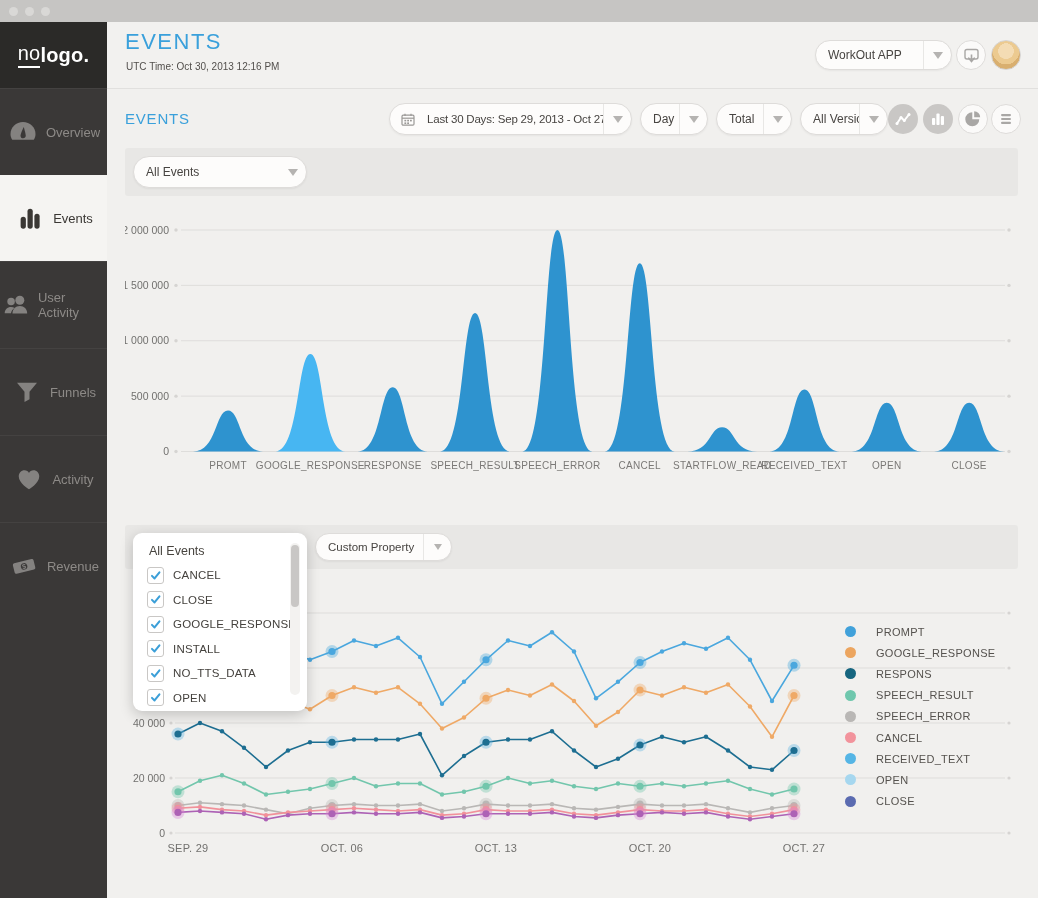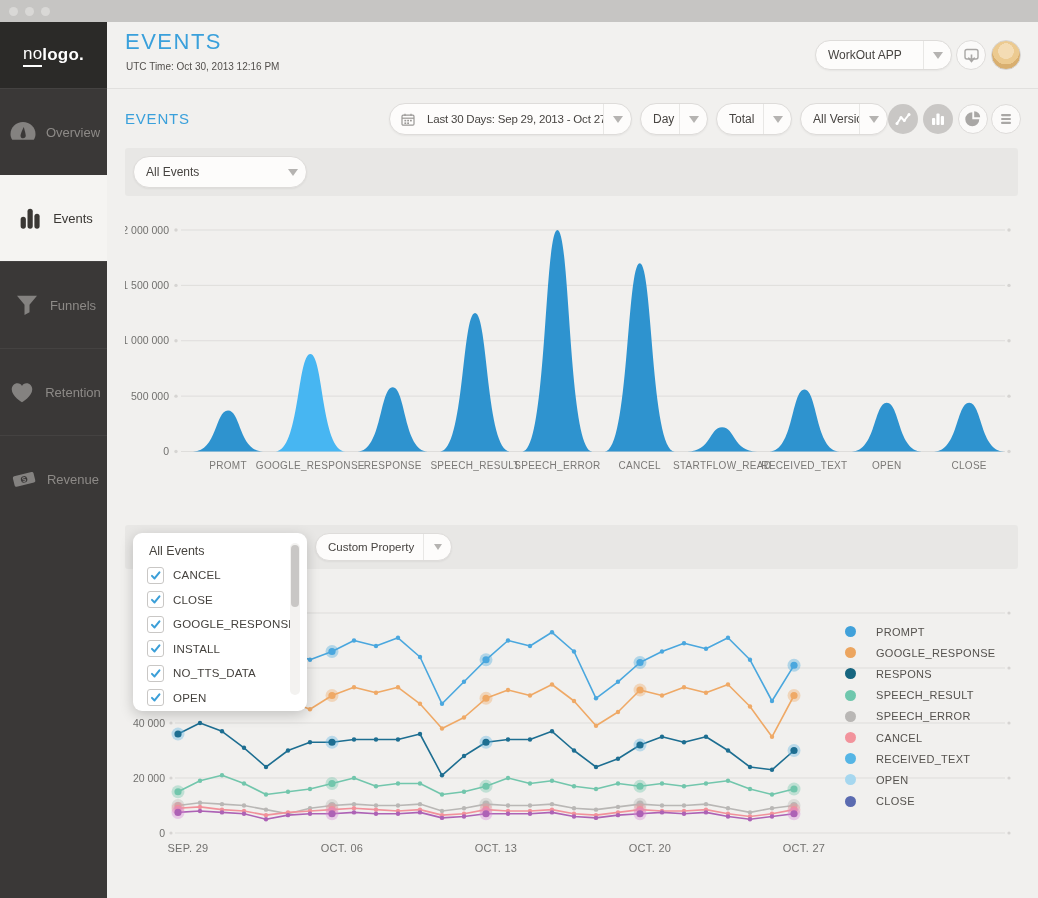--- a/index.html
+++ b/index.html
@@ -5,21 +5,21 @@
   html,body{margin:0;padding:0;background:#f1f0ee;font-family:"Liberation Sans",sans-serif;}
   .stage{position:relative;width:1038px;height:898px;background:#f1f0ee;overflow:hidden;}
 
   
   .chrome{position:absolute;left:0;top:0;right:0;height:22px;background:#c6c5c3;z-index:50;}
   .chrome .dots{position:absolute;left:9px;top:7px;display:flex;gap:7px;}
   .chrome .dot{width:9px;height:9px;border-radius:50%;background:#d9d8d6;}
 
   
   .sidebar{position:absolute;left:0;top:22px;width:107px;bottom:0;background:#3a3837;z-index:10;}
-  .logo{height:66px;background:#2b2a28;display:flex;align-items:center;justify-content:center;font-size:17px;color:#fff;letter-spacing:.2px;}
+  .logo{height:66px;background:#2b2a28;display:flex;align-items:center;justify-content:center;font-size:20px;color:#fff;letter-spacing:.2px;}
   .logo .no{font-weight:400;border-bottom:2px solid #fff;padding-bottom:1px;}
   .logo .rest{font-weight:700;text-align:right;}
   .nav-item{height:86px;display:flex;flex-direction:row;align-items:center;justify-content:center;gap:7px;border-top:1px solid rgba(255,255,255,.05);cursor:pointer;}
   .nav-item svg{width:32px;height:30px;fill:#848280;}
   .nav-item .nav-label{font-size:13px;color:#8d8a87;}
   .nav-item.active{background:#f5f4f2;border-top:none;}
   .nav-item.active svg{fill:#3a3734;}
   .nav-item.active .nav-label{color:#3a3734;}
 
   
@@ -106,29 +106,38 @@
     <div class="nav-item active">
       <svg viewBox="0 0 24 24">
         <rect x="4.5" y="11" width="4.2" height="9.5" rx="2.1"></rect>
         <rect x="10" y="4.5" width="4.2" height="16" rx="2.1"></rect>
         <rect x="15.5" y="8.5" width="4.2" height="12" rx="2.1"></rect>
       </svg>
       <span class="nav-label">Events</span>
     </div>
     <div class="nav-item">
       <svg viewBox="0 0 24 24">
+        <circle cx="8.5" cy="9.2" r="3"></circle>
+        <path d="M3.4 18.6c0-3 2.1-5.1 5.1-5.1 1.1 0 2 .3 2.8.8-1.6 1-2.6 2.5-2.9 4.3z"></path>
+        <circle cx="15.5" cy="8.2" r="3.6"></circle>
+        <path d="M9.6 18.8c0-3.6 2.5-6 5.9-6s5.9 2.4 5.9 6z"></path>
+      </svg>
+      <span class="nav-label">User Activity</span>
+    </div>
+    <div class="nav-item">
+      <svg viewBox="0 0 24 24">
         <path d="M4 4.5h16l-6 7.2v6.1l-4 2.2v-8.3z"></path>
       </svg>
       <span class="nav-label">Funnels</span>
     </div>
     <div class="nav-item">
       <svg viewBox="0 0 24 24">
         <path d="M12 20.2S3.8 15.3 3.8 9.9C3.8 7.1 5.8 5 8.4 5c1.6 0 3 .9 3.6 2.1C12.6 5.9 14 5 15.6 5c2.6 0 4.6 2.1 4.6 4.9 0 5.4-8.2 10.3-8.2 10.3z"></path>
       </svg>
-      <span class="nav-label">Retention</span>
+      <span class="nav-label">Activity</span>
     </div>
     <div class="nav-item">
       <svg viewBox="0 0 24 24">
         <g transform="rotate(-14 12 12)">
           <rect x="3.5" y="8" width="17" height="8.6" rx="1.4"></rect>
           <circle cx="12" cy="12.3" r="2.6" fill="#3a3837"></circle>
           <text x="12" y="14.3" text-anchor="middle" font-size="5.6" fill="#848280" font-weight="bold">$</text>
         </g>
       </svg>
       <span class="nav-label">Revenue</span>

